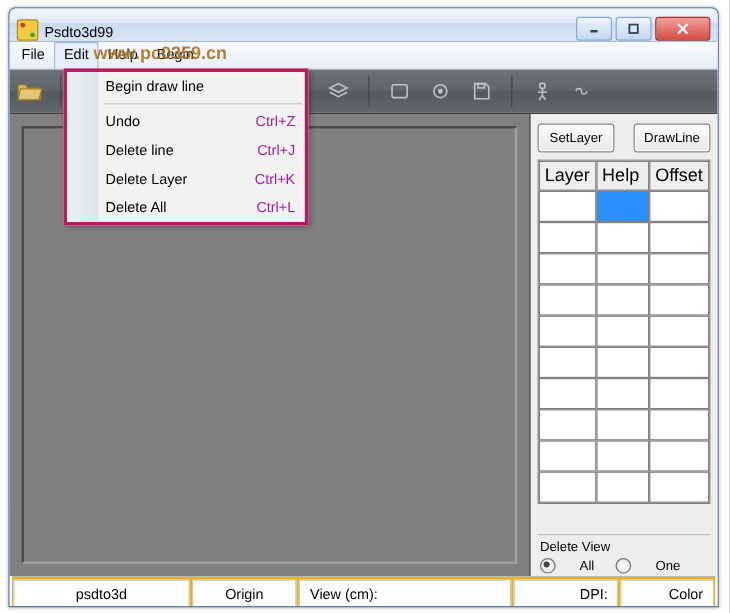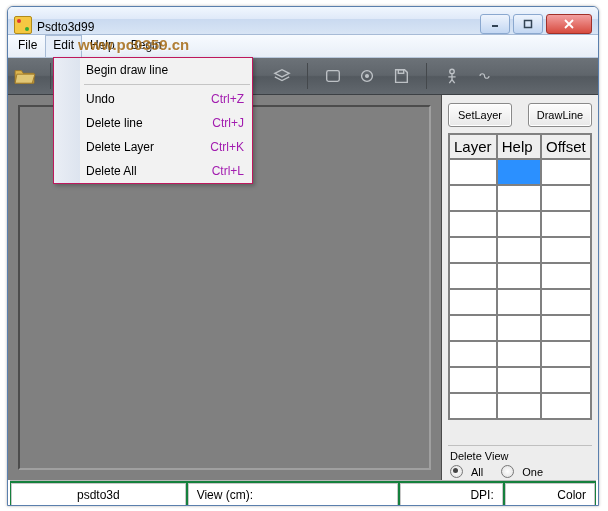--- a/index.html
+++ b/index.html
@@ -28,26 +28,26 @@
 .sidepanel{width:144px;background:#ededed;display:flex;flex-direction:column;padding:8px 6px 0;gap:6px}
 .btnrow{display:flex;gap:16px}
 .winbutton{flex:1;height:22px;background:linear-gradient(#fdfdfd,#e8e8e8);border:1px solid #8a8a8a;border-radius:3px;box-shadow:inset 0 0 0 1px #fff;font-size:11px;cursor:pointer;display:flex;align-items:center;justify-content:center}
 .layertable{border:1px solid #808080;background:#fff;font-size:15px}
 .layertable th{border:1px solid #808080;background:#eee;padding:3px 4px;font-weight:normal;text-align:left}
 .layertable td{border:1px solid #808080;height:22px;width:40px}
 .layertable td.sel{background:#2b90ff}
 .layerview{margin-top:auto;border-top:1px solid #c0c0c0;padding:4px 2px 2px}
 .lvtitle{font-size:11px;margin-bottom:3px}
 .radios{display:flex;gap:18px;font-size:11px;align-items:center}
-.radio{display:flex;align-items:center;gap:8px}
+.radio{display:flex;align-items:center;gap:20px}
 .radio .dot{width:11px;height:11px;border:1px solid #777;border-radius:50%;background:radial-gradient(#fff,#ddd);display:inline-block;position:relative}
 .radio.on .dot::after{content:"";position:absolute;left:2px;top:2px;width:5px;height:5px;border-radius:50%;background:#444}
-.statusbar{height:28px;background:#15803d;border-top:1px solid #b8b8b8;display:flex;align-items:stretch;margin:0 2px 2px}
+.statusbar{height:28px;background:#eab308;border-top:1px solid #b8b8b8;display:flex;align-items:stretch;margin:0 2px 2px}
 .statusbar>div{border:1px solid #c8c8c8;margin:2px 1px;background:#fff;display:flex;align-items:center;padding:0 8px;font-size:12px}
-.dropdown{position:absolute;left:45px;top:50px;width:198px;background:#f2f2f2;border:1px solid #be185d;box-shadow:2px 2px 4px rgba(0,0,0,.25);z-index:10}
+.dropdown{position:absolute;left:45px;top:50px;width:198px;background:#f2f2f2;border:3px solid #be185d;box-shadow:2px 2px 4px rgba(0,0,0,.25);z-index:10}
 .dropdown .iconcol{position:absolute;left:0;top:0;bottom:0;width:26px;background:linear-gradient(90deg,#eaeef5,#dde4ef)}
 .dd-item{position:relative;padding:5px 8px 5px 32px;display:flex;justify-content:space-between;cursor:pointer}
 .dd-sep{height:1px;background:#c5c5c5;margin:2px 2px 2px 30px}
 .dd-shortcut{color:#a21caf}
 .watermark{position:absolute;left:0;top:18px;font-family:Arial;font-weight:bold;font-size:28px;pointer-events:none;z-index:100;color:rgba(30,100,190,.65);text-shadow:1px 1px 0 rgba(255,255,255,.5)}
 .watermark .url{position:absolute;left:78px;top:18px;font-size:15px;color:#a16207;opacity:.8;font-weight:bold;white-space:nowrap}
 </style>
 </head>
 <body>
 
@@ -212,20 +212,21 @@
               <span class="dot"></span>
               <span>One</span>
             </label>
         </div>
       </div>
     </div>
   </div>
 
   <div class="statusbar">
     <div style="flex:1.3;justify-content:center">psdto3d</div>
+    <div style="flex:.7;justify-content:center">Origin</div>
     <div style="flex:1.6">View (cm):</div>
     <div style="flex:.7;justify-content:flex-end">DPI:</div>
     <div style="flex:.6;justify-content:flex-end">Color</div>
   </div>
 
   <div class="dropdown">
     <div class="iconcol"></div>
     <div class="dd-item">
         <span>Begin draw line</span>
         <span></span>

